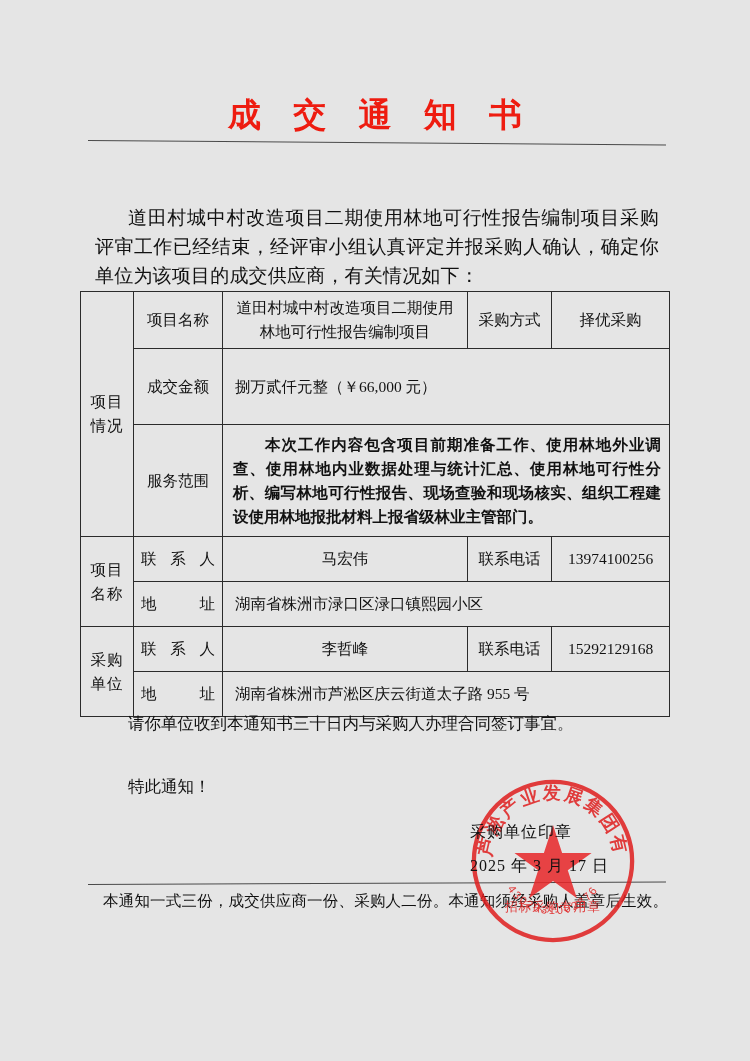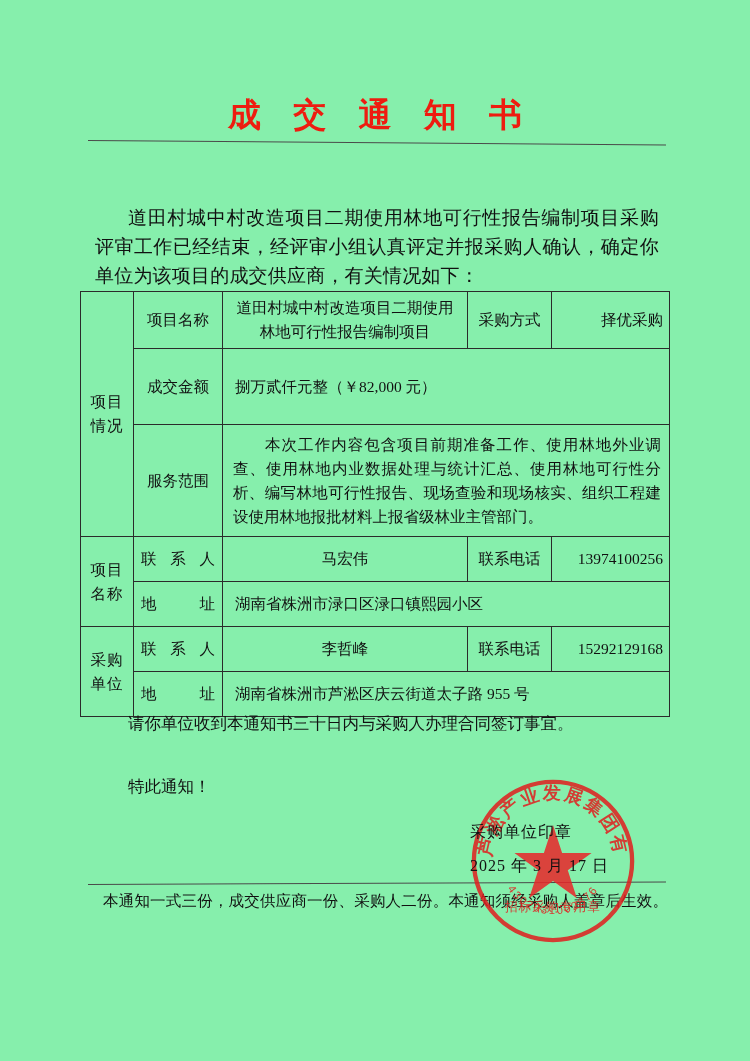--- a/index.html
+++ b/index.html
@@ -9,21 +9,21 @@
     background: #ffffff;
   }
   body {
     font-family: "Liberation Serif", "DejaVu Serif", serif;
     color: #111111;
   }
   #page {
     position: relative;
     width: 750px;
     height: 1061px;
-    background: #86efac;
+    background: #e5e5e5;
     overflow: hidden;
   }
 
   
   .title-block {
     position: absolute;
     left: 0;
     top: 98px;
     width: 750px;
     text-align: center;
@@ -82,35 +82,36 @@
   .info-table td {
     border: 1px solid #2b2b2b;
     padding: 4px 6px;
     vertical-align: middle;
     line-height: 24px;
   }
   .c-group   { width: 53px;  text-align: center; letter-spacing: 1px; margin-left: 38px; }
   .c-label   { width: 89px;  text-align: center; font-family: Liberation Serif, serif; }
   .c-value   { }
   .c-sublabel{ width: 84px;  text-align: center; }
-  .c-subval  { width: 118px; text-align: right; }
+  .c-subval  { width: 118px; text-align: center; }
   .lbl-wide {
     display: inline-block;
     width: 74px;
     text-align: justify;
     text-align-last: justify;
   }
   .val-center { text-align: center; }
   .val-left   { text-align: left; padding-left: 12px !important; }
   .scope-text {
     text-indent: 32px;
     text-align: justify;
     line-height: 25.5px;
     font-size: 15.5px;
     padding: 6px 8px 6px 10px !important;
+    font-weight: bold;
   }
   .row-name    { height: 53px; }
   .row-amount  { height: 76px; }
   .row-scope   { height: 112px; }
   .row-contact { height: 45px; }
   .row-addr    { height: 45px; }
 
   
   .closing {
     position: absolute;
@@ -199,21 +200,21 @@
     <tbody>
       <tr class="row-name">
         <td class="c-group" rowspan="3">项目情况</td>
         <td class="c-label">项目名称</td>
         <td class="c-value val-center">道田村城中村改造项目二期使用林地可行性报告编制项目</td>
         <td class="c-sublabel">采购方式</td>
         <td class="c-subval">择优采购</td>
       </tr>
       <tr class="row-amount">
         <td class="c-label">成交金额</td>
-        <td class="c-value val-left" colspan="3">捌万贰仟元整（￥82,000 元）</td>
+        <td class="c-value val-left" colspan="3">捌万贰仟元整（￥66,000 元）</td>
       </tr>
       <tr class="row-scope">
         <td class="c-label">服务范围</td>
         <td class="scope-text" colspan="3">本次工作内容包含项目前期准备工作、使用林地外业调查、使用林地内业数据处理与统计汇总、使用林地可行性分析、编写林地可行性报告、现场查验和现场核实、组织工程建设使用林地报批材料上报省级林业主管部门。</td>
       </tr>
 
       <tr class="row-contact">
         <td class="c-group" rowspan="2">项目名称</td>
         <td class="c-label"><span class="lbl-wide">联 系 人</span></td>
         <td class="c-value val-center">马宏伟</td>

